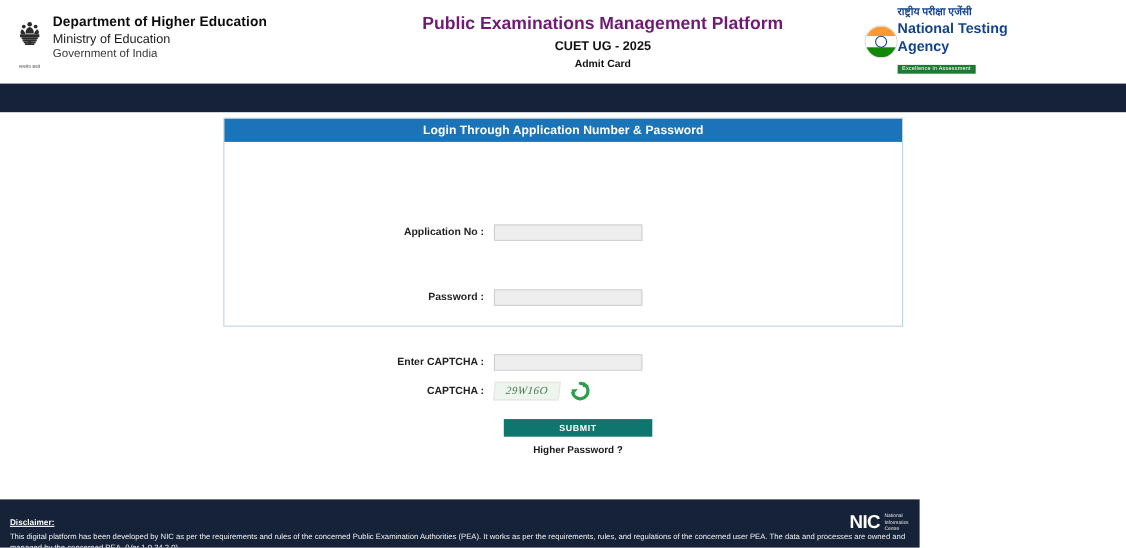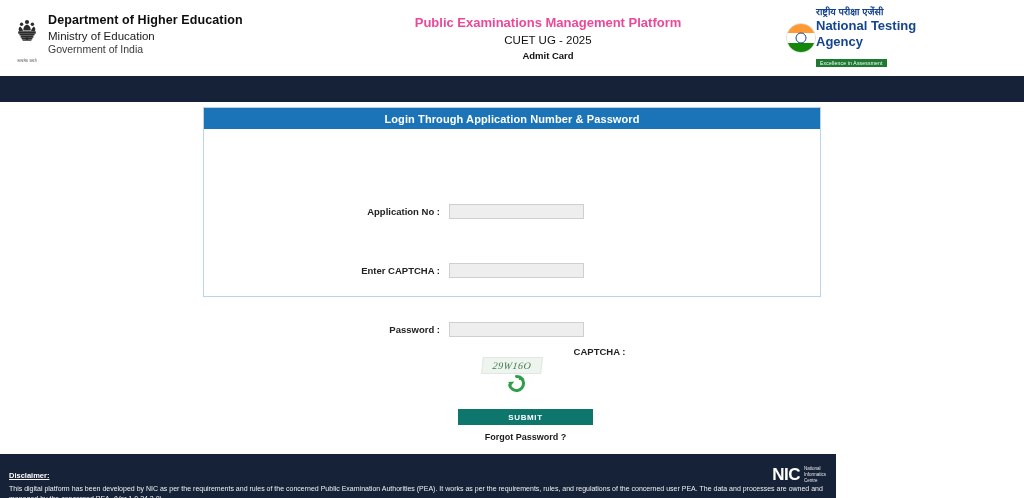--- a/index.html
+++ b/index.html
@@ -46,22 +46,22 @@
   }
   .dept-sub1 { font-size: 11.5px; color: #1b1b1b; }
   .dept-sub2 { font-size: 10.5px; color: #3a3a3a; }
 
   .header-center {
     flex: 1;
     text-align: center;
     line-height: 1.5;
     padding-right: 20px;
   }
-  .hc-l1 { font-size: 13px; font-weight: bold; color: #ec4899; }
-  .hc-l2 { font-size: 11.5px; font-weight: normal; color: #111; }
+  .hc-l1 { font-size: 16px; font-weight: bold; color: #701a75; }
+  .hc-l2 { font-size: 11.5px; font-weight: bold; color: #111; }
   .hc-l3 { font-size: 9.5px; font-weight: bold; color: #111; }
 
   .header-right {
     width: 190px;
     padding-right: 10px;
     display: flex; align-items: center; justify-content: flex-end;
     gap: 0;
   }
   .nta-logo-mark {
     width: 30px; height: 30px; border-radius: 50%;
@@ -126,21 +126,21 @@
   }
   .form-input {
     width: 135px; height: 15px;
     background: #eeeeee;
     border: 1px solid #cfcfcf;
     font-size: 9px;
     padding: 0 4px;
     color: #222;
     outline: none;
   }
-  .captcha-row { margin-top: 9px; flex-direction: column; }
+  .captcha-row { margin-top: 9px; }
   .captcha-img {
     width: 60px; height: 17px;
     background: #eef4ee;
     border: 1px solid #e2e6e2;
     display: flex; align-items: center; justify-content: center;
     font-family: "Liberation Serif", serif;
     font-style: italic;
     font-size: 10px;
     color: #3f7a4a;
     letter-spacing: .5px;
@@ -275,48 +275,48 @@
     <div class="card-title">Login Through Application Number &amp; Password</div>
 
     <div class="card-body">
 
       <div class="form-row">
         <div class="form-label">Application No :</div>
         <input class="form-input" type="text" value="" style="">
       </div>
 
       <div class="form-row">
+        <div class="form-label">Password :</div>
+        <input class="form-input" type="password" value="" style="">
+      </div>
+
+      <div class="form-row">
         <div class="form-label">Enter CAPTCHA :</div>
         <input class="form-input" type="text" value="" style="">
-      </div>
-
-      <div class="form-row">
-        <div class="form-label">Password :</div>
-        <input class="form-input" type="password" value="" style="">
       </div>
 
       <div class="form-row captcha-row">
         <div class="form-label">CAPTCHA :</div>
         <div class="captcha-img">29W16O</div>
         <div class="reload-btn">
           <svg width="19" height="19" viewBox="0 0 20 20" aria-hidden="true">
             <path d="M10 2.6 a7.4 7.4 0 1 1 -7.2 9.1" fill="none" stroke="#2e9e4a" stroke-width="3.1" stroke-linecap="round"></path>
             <polygon points="1.4,8.4 7.6,8.0 3.2,13.6" fill="#2e9e4a"></polygon>
             <polygon points="13.6,1.4 18.6,5.4 12.4,6.4" fill="#2e9e4a"></polygon>
           </svg>
         </div>
       </div>
 
       <div class="submit-row">
         <div class="submit-spacer"></div>
         <button class="submit-btn">SUBMIT</button>
       </div>
 
       <div class="forgot-row">
-        <a class="forgot-link">Forgot Password ?</a>
+        <a class="forgot-link">Higher Password ?</a>
       </div>
     </div>
   </div>
 
   <div class="footer">
     <div class="footer-text">
       <span class="disclaimer-head">Disclaimer:</span>
       <div class="disclaimer-body">This digital platform has been developed by NIC as per the requirements and rules of the concerned Public Examination Authorities (PEA). It works as per the requirements, rules, and regulations of the concerned user PEA. The data and processes are owned and managed by the concerned PEA. (Ver 1.0.34.2.0)</div>
     </div>
     <div class="footer-logo">

